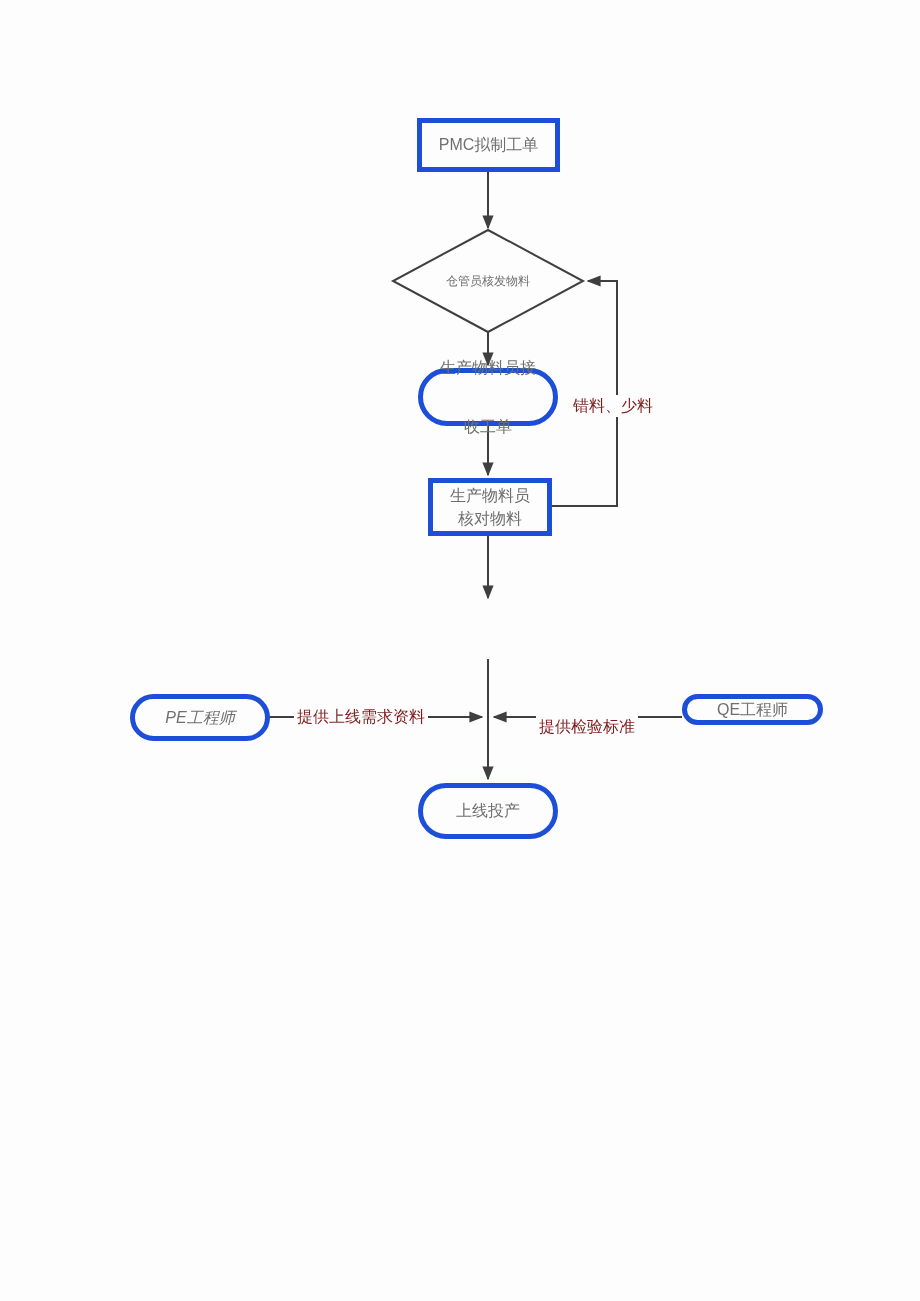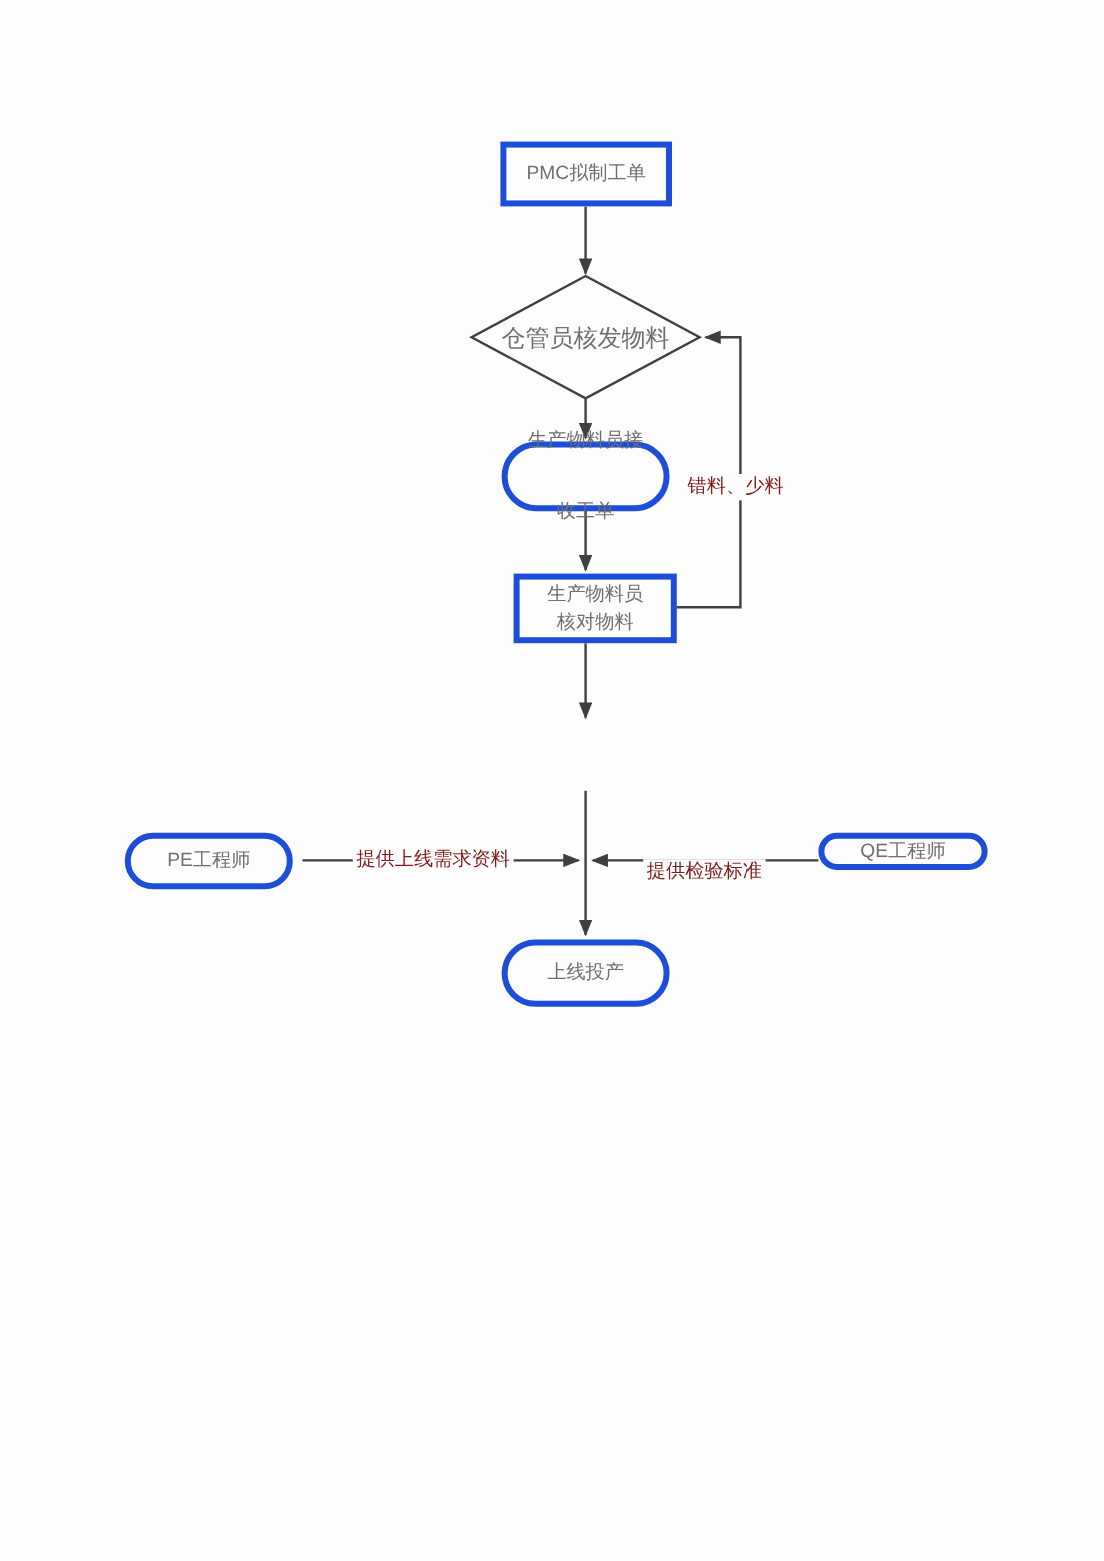--- a/index.html
+++ b/index.html
@@ -29,21 +29,21 @@
     text-align: center;
     white-space: nowrap;
   }
   .stadium { border-radius: 999px; gap: 35px; }
   .diamond-label {
     position: absolute;
     display: flex;
     align-items: center;
     justify-content: center;
     color: #6f6f6f;
-    font-size: 20px;
+    font-size: 12px;
     text-align: center;
     white-space: nowrap;
   }
   .edge-label {
     position: absolute;
     color: #7f1d1d;
     font-size: 16px;
     background: #fdfdfd;
     padding: 0 3px;
     white-space: nowrap;
@@ -78,27 +78,27 @@
     <div>PMC拟制工单</div>
   </div>
 
   <div class="diamond-label" style="left:393px; top:268px; width:190px; height:26px;">仓管员核发物料</div>
 
   <div class="node stadium" style="left:418px; top:368px; width:140px; height:58px;">
     <div>生产物料员接</div>
     <div>收工单</div>
   </div>
 
-  <div class="node" style="left:428px; top:478px; width:136px; height:58px;">
+  <div class="node" style="left:428px; top:478px; width:124px; height:58px;">
     <div>生产物料员</div>
     <div>核对物料</div>
   </div>
 
 
-  <div class="node stadium" style="left:104px; top:694px; width:140px; height:47px;">
+  <div class="node stadium" style="left:130px; top:694px; width:140px; height:47px;font-style:italic;">
     <div>PE工程师</div>
   </div>
 
   <div class="node stadium" style="left:682px; top:694px; width:141px; height:31px;">
     <div>QE工程师</div>
   </div>
 
   <div class="node stadium" style="left:418px; top:783px; width:140px; height:56px;">
     <div>上线投产</div>
   </div>

